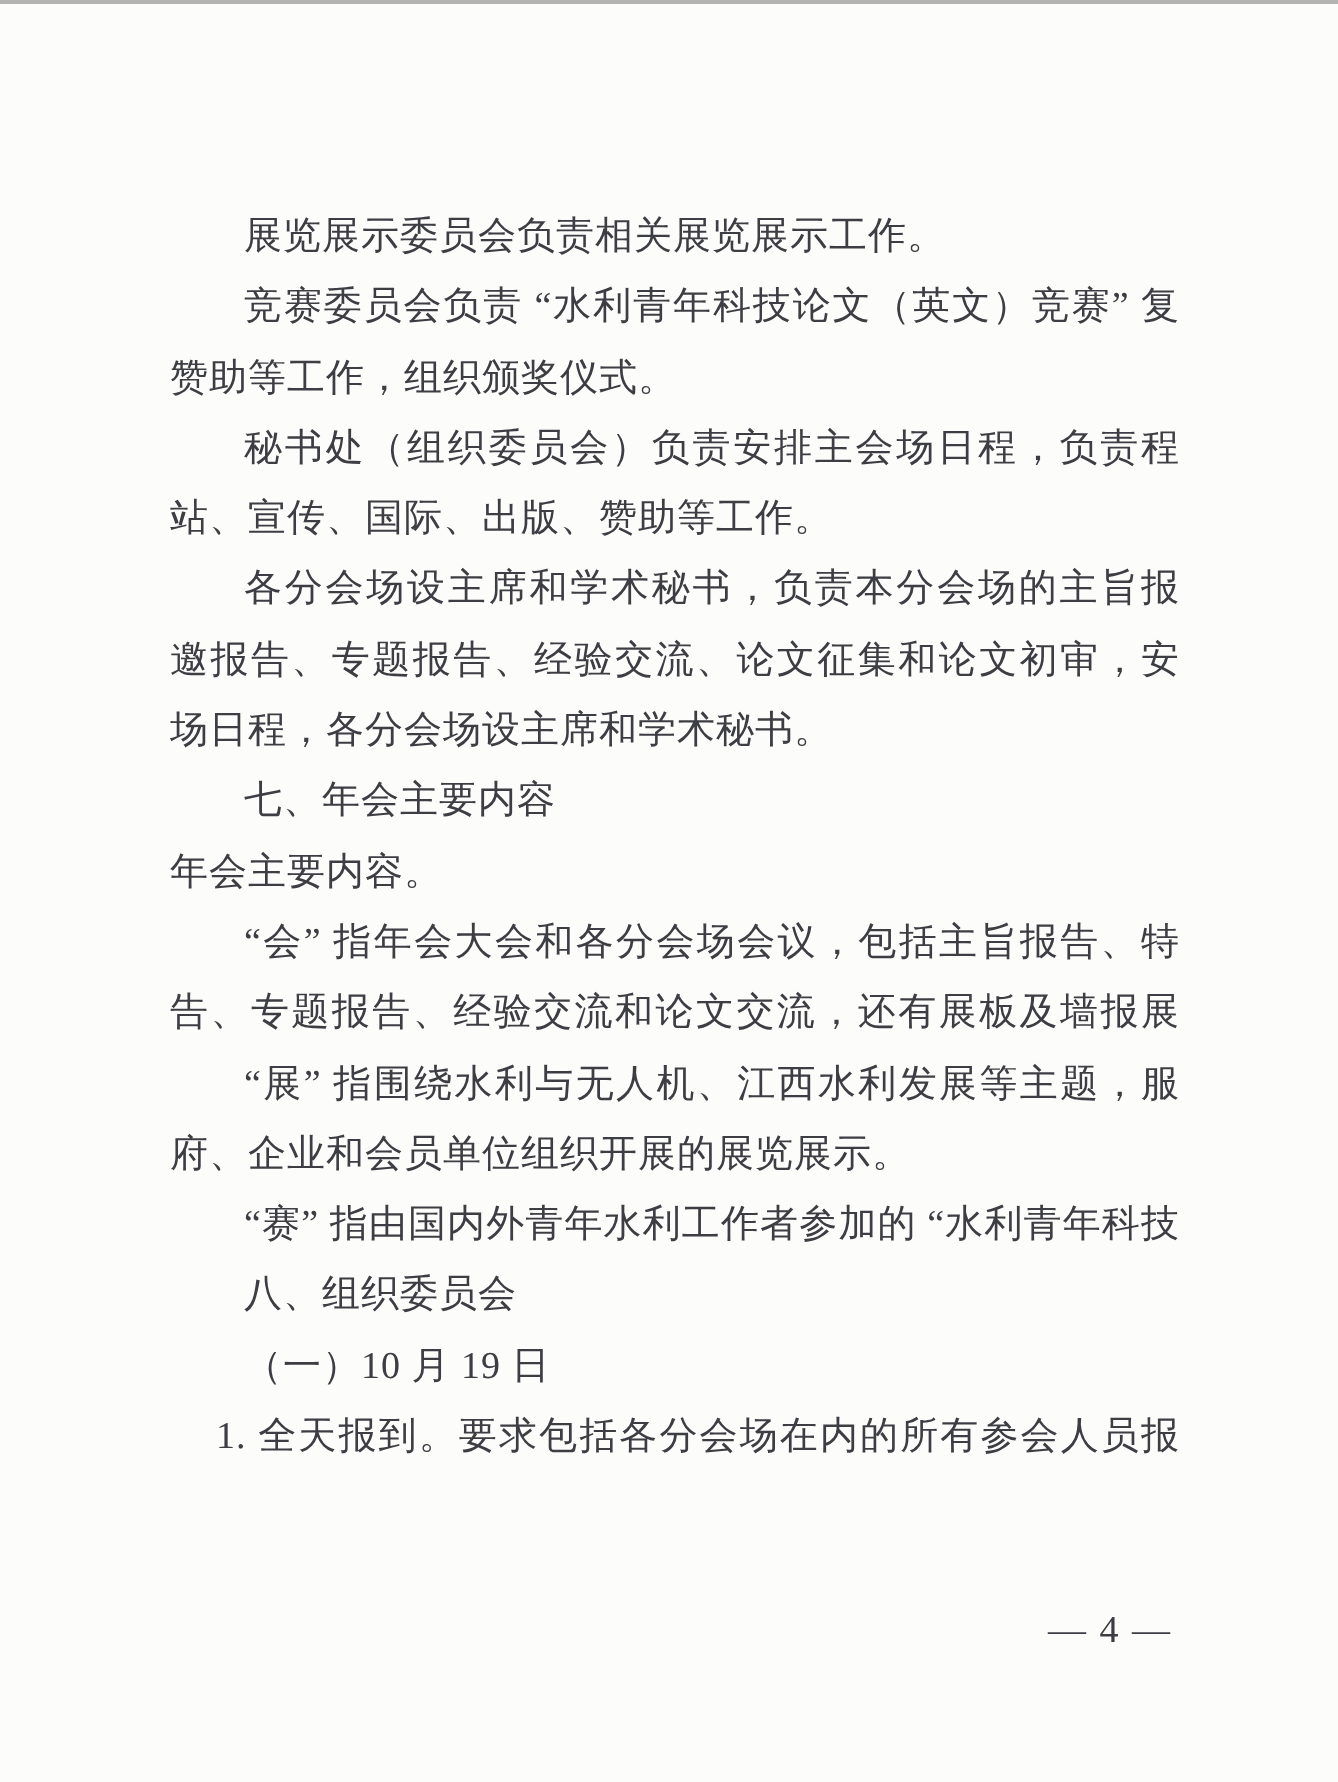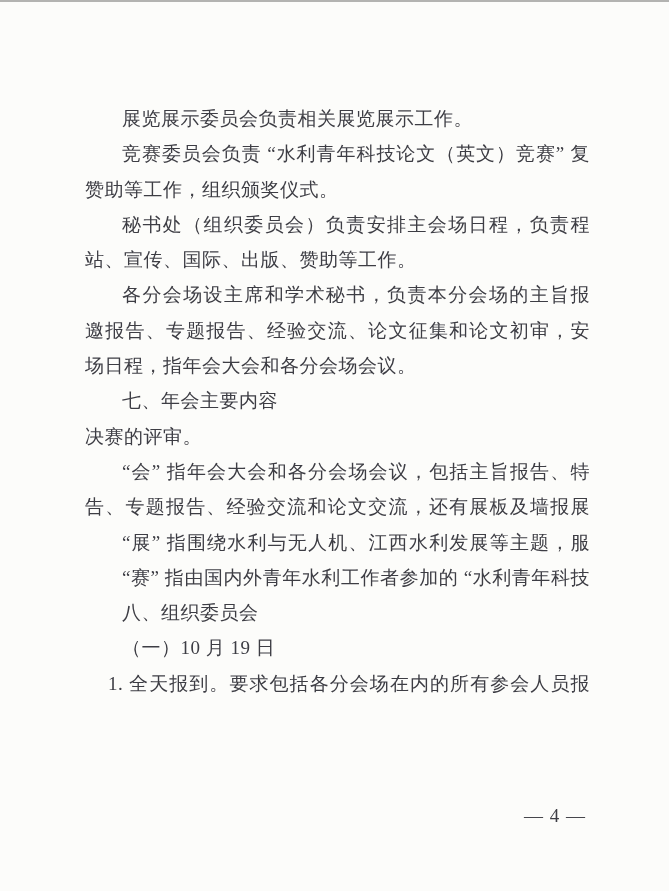--- a/index.html
+++ b/index.html
@@ -71,25 +71,26 @@
 <div class="page">
   <div class="scan-edge-top"></div>
   <div class="text-block">
       <div class="line indent-para">展览展示委员会负责相关展览展示工作。</div>
       <div class="line indent-para just">竞赛委员会负责 “水利青年科技论文（英文）竞赛” 复赛和</div>
       <div class="line indent-none">赞助等工作，组织颁奖仪式。</div>
       <div class="line indent-para just">秘书处（组织委员会）负责安排主会场日程，负责程序、网</div>
       <div class="line indent-none">站、宣传、国际、出版、赞助等工作。</div>
       <div class="line indent-para just">各分会场设主席和学术秘书，负责本分会场的主旨报告、特</div>
       <div class="line indent-none just">邀报告、专题报告、经验交流、论文征集和论文初审，安排分会</div>
-      <div class="line indent-none">场日程，指年会大会和各分会场会议。</div>
+      <div class="line indent-none">场日程，各分会场设主席和学术秘书。</div>
       <div class="line indent-para">七、年会主要内容</div>
-      <div class="line indent-none">决赛的评审。</div>
+      <div class="line indent-none">年会主要内容。</div>
       <div class="line indent-para just">“会” 指年会大会和各分会场会议，包括主旨报告、特邀报</div>
       <div class="line indent-none just">告、专题报告、经验交流和论文交流，还有展板及墙报展示。</div>
       <div class="line indent-para just">“展” 指围绕水利与无人机、江西水利发展等主题，服务政</div>
+      <div class="line indent-none">府、企业和会员单位组织开展的展览展示。</div>
       <div class="line indent-para just">“赛” 指由国内外青年水利工作者参加的 “水利青年科技论</div>
       <div class="line indent-para">八、组织委员会</div>
       <div class="line indent-para">（一）10 月 19 日</div>
       <div class="line indent-num just">1. 全天报到。要求包括各分会场在内的所有参会人员报到。</div>
     </div>
   <div class="page-number">— 4 —</div>
 </div>
 
 </body></html>

